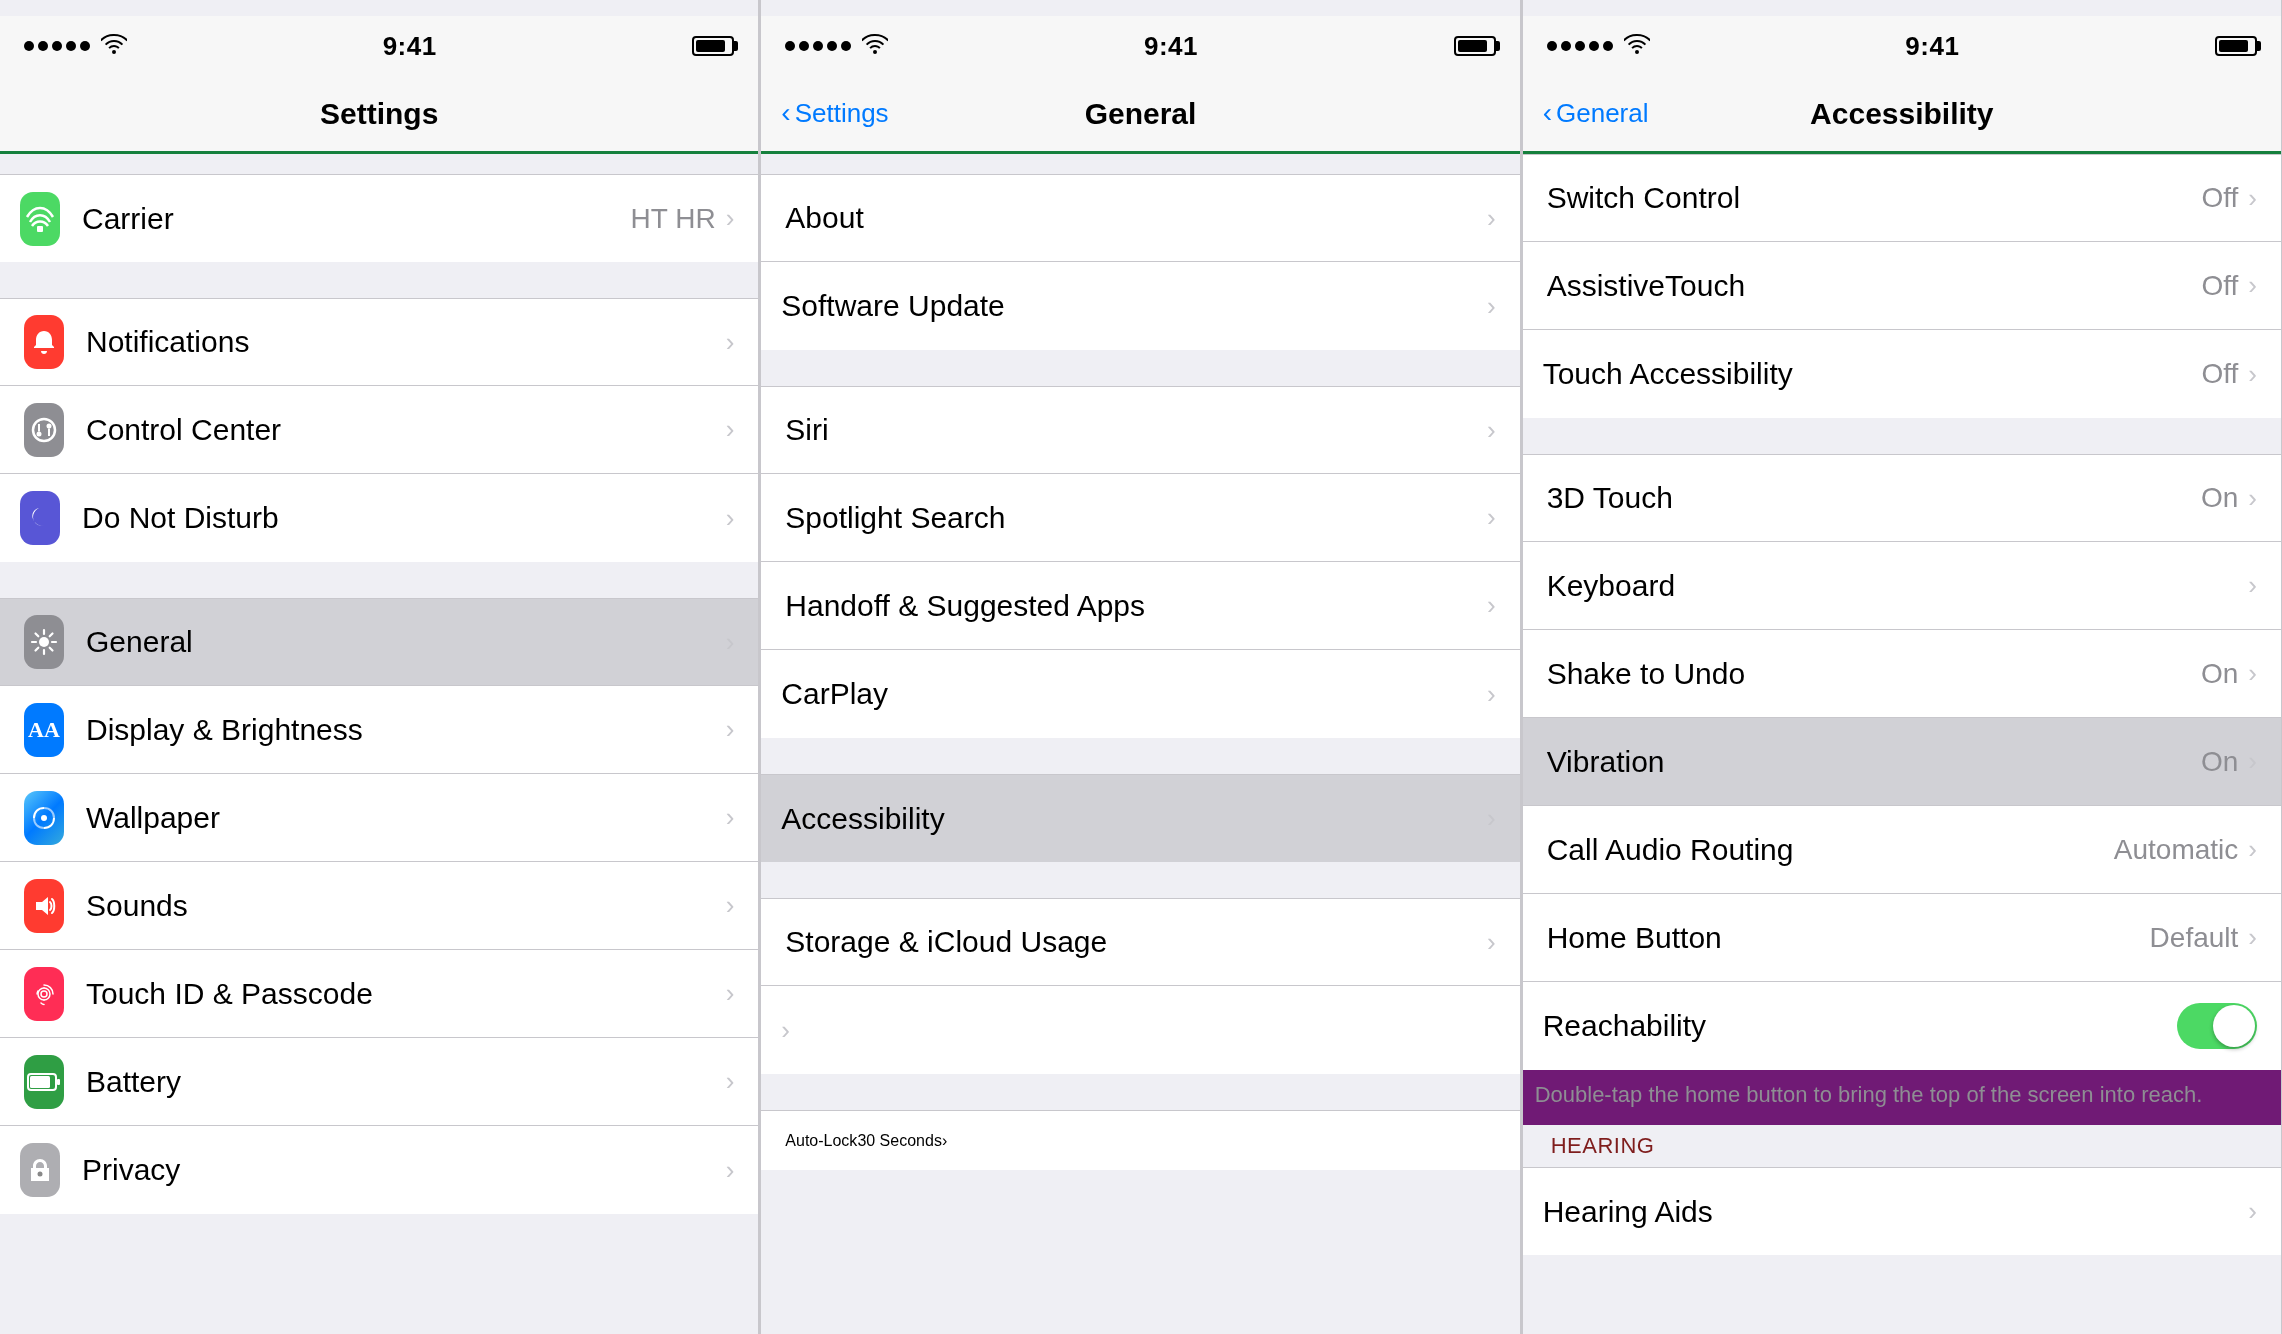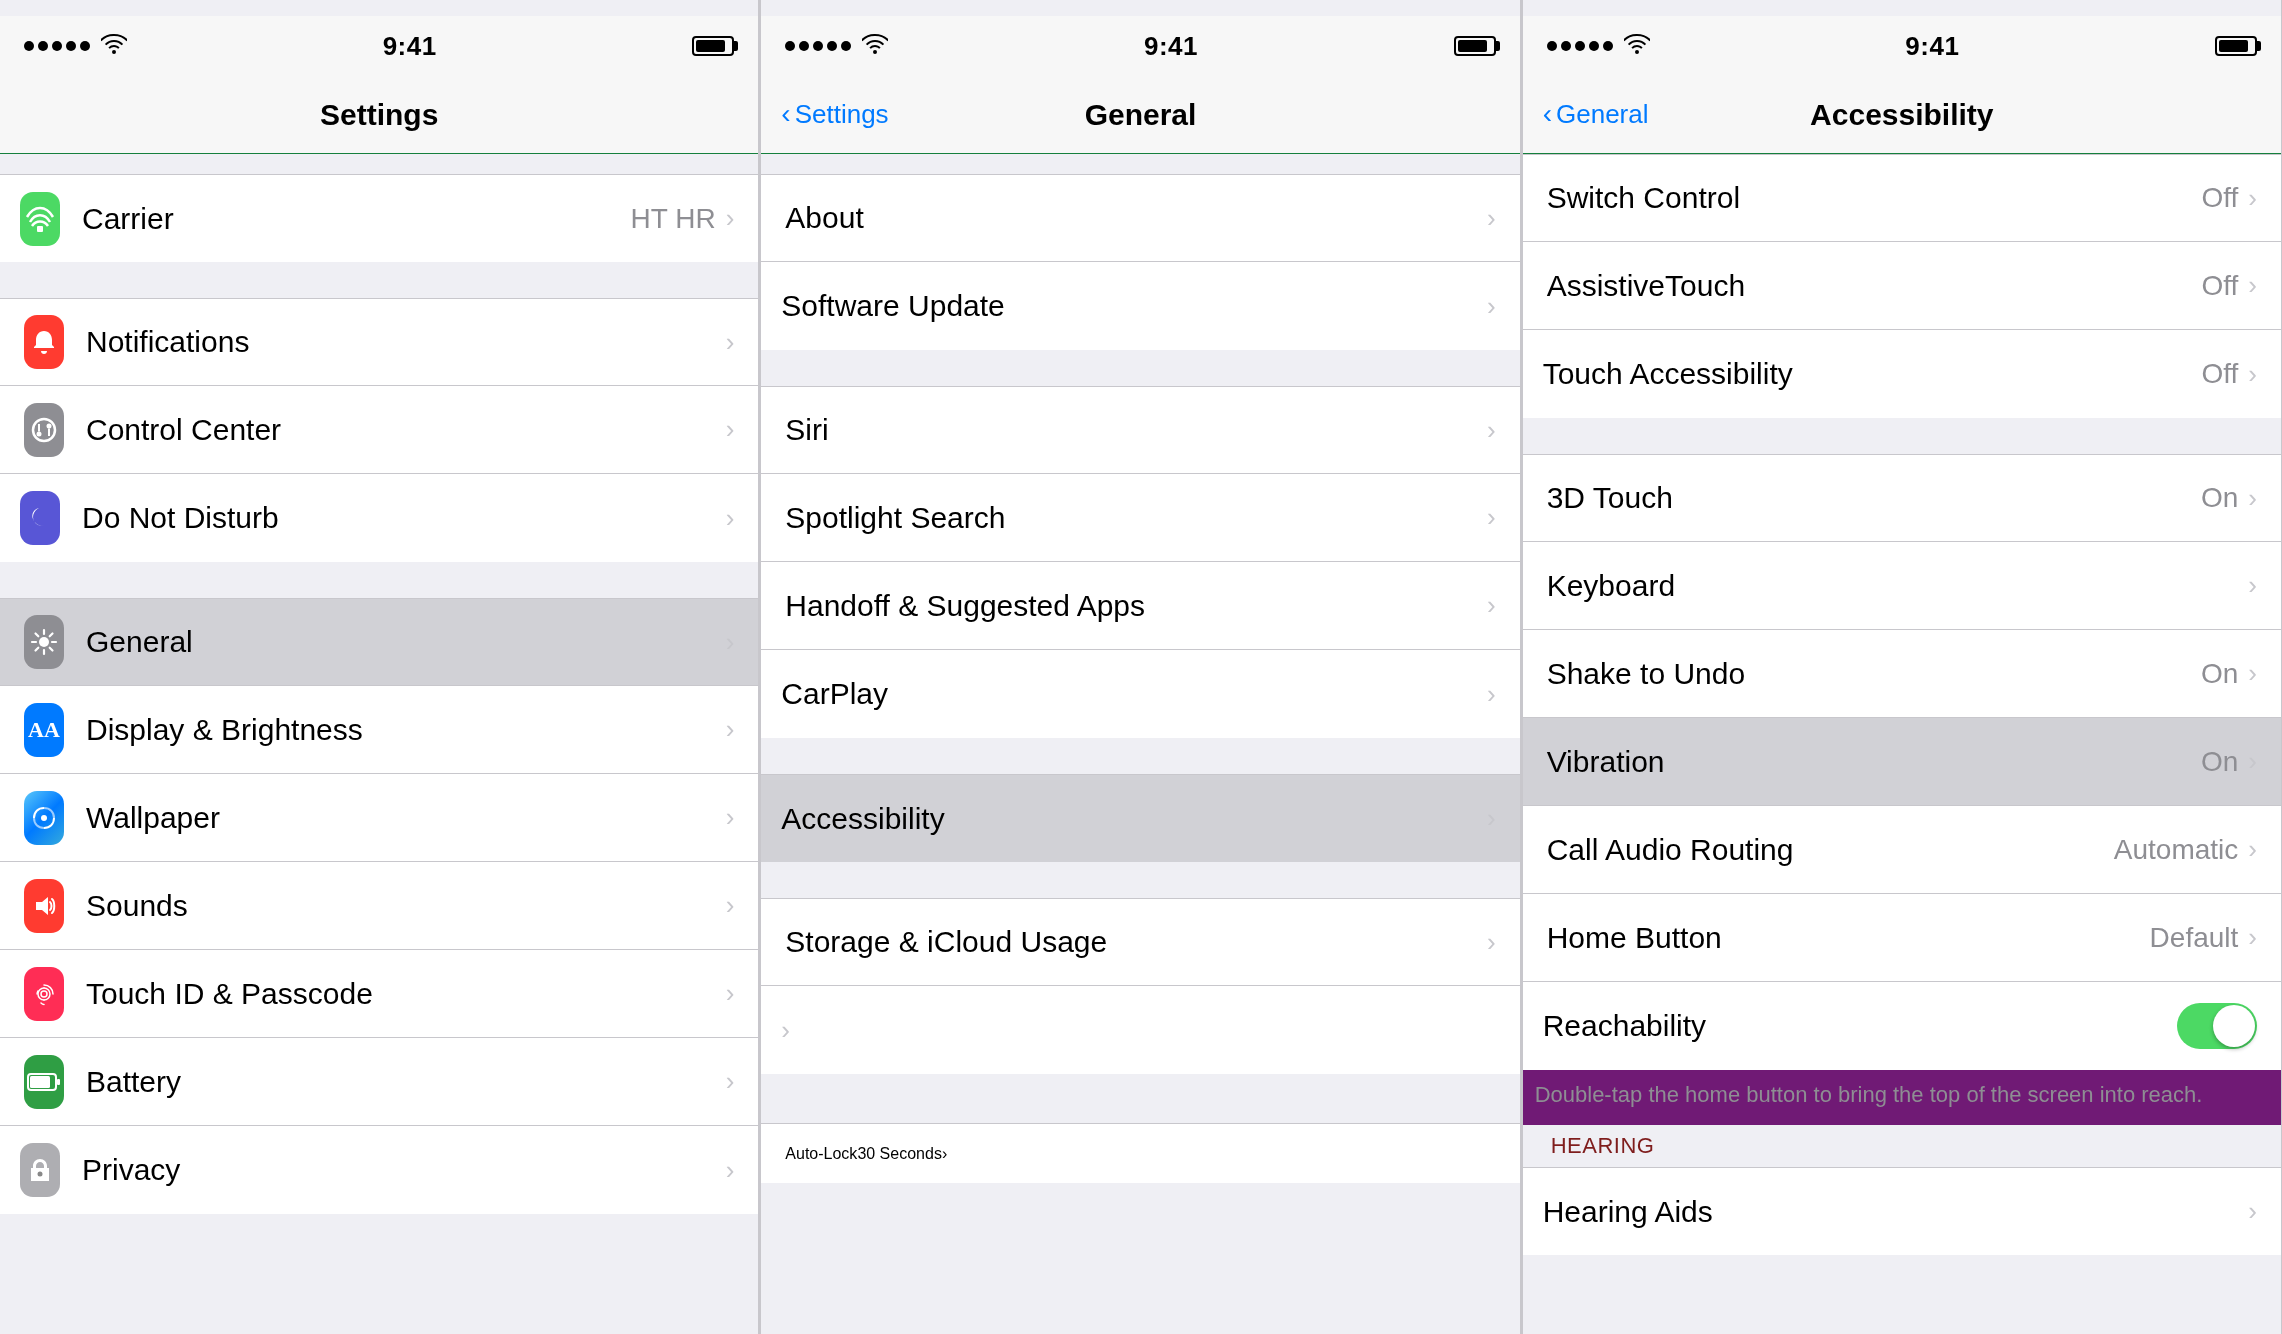--- a/index.html
+++ b/index.html
@@ -84,21 +84,21 @@
     .battery-fill {
       background: #000;
       height: 100%;
       width: 85%;
       border-radius: 2px;
     }
 
     
     .nav-bar {
       background: #f7f7f7;
-      border-bottom: 1px solid #15803d;
+      border-bottom: 3px solid #15803d;
       display: flex;
       align-items: center;
       justify-content: center;
       padding: 0 20px;
       height: 78px;
       flex-shrink: 0;
       position: relative;
     }
     .nav-bar .nav-title {
       font-size: 30px;
@@ -237,21 +237,20 @@
 
     
     .partial-item {
       background: #fff;
       border-top: 1px solid #c8c7cc;
       display: flex;
       align-items: center;
       min-height: 60px;
       padding: 0 24px;
       overflow: hidden;
-      margin-top: 13px;
     }
 
     
     .panel-divider {
       width: 2px;
       background: #c8c7cc;
       flex-shrink: 0;
     }
 
   </style>

